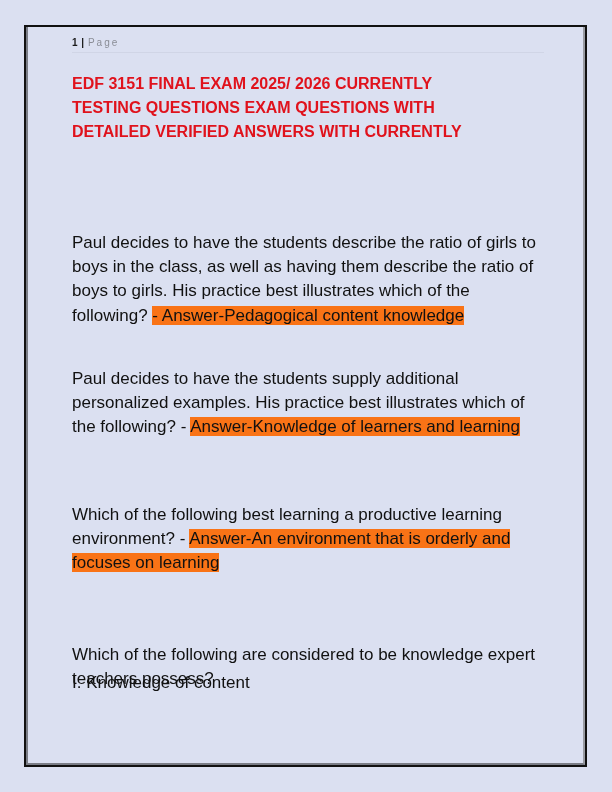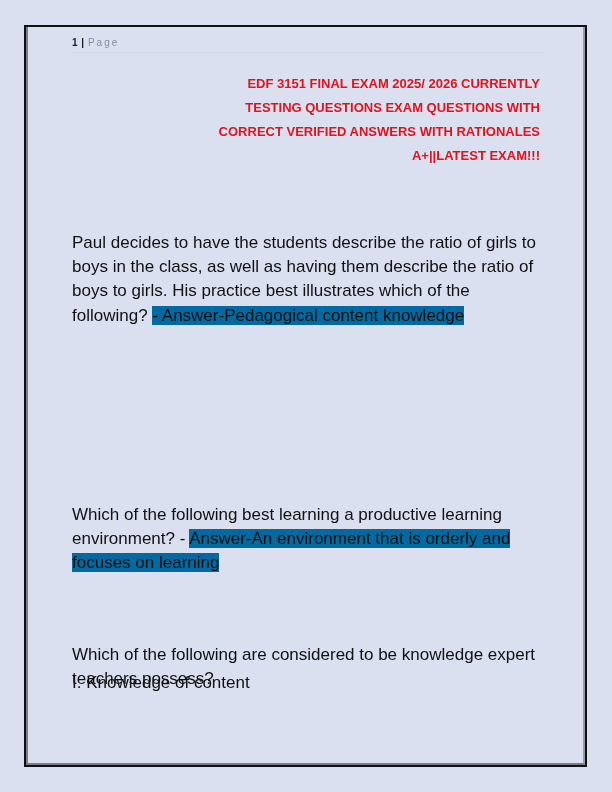--- a/index.html
+++ b/index.html
@@ -58,38 +58,38 @@
     }
     .header .plabel {
       color: #8a8d96;
       letter-spacing: 2px;
     }
     .title {
       position: absolute;
       left: 72px;
       top: 72px;
       width: 468px;
-      text-align: right;
+      text-align: left;
       color: #e0121c;
       font-family: "Liberation Sans", sans-serif;
       font-weight: bold;
-      font-size: 13px;
+      font-size: 16px;
       line-height: 24px;
     }
     .qa {
       position: absolute;
       left: 72px;
       width: 472px;
       font-family: "Liberation Sans", sans-serif;
       font-size: 17px;
       line-height: 24.2px;
       color: #111111;
     }
     .hl {
-      background: #0369a1;
+      background: #f97316;
     }
     .q1 { top: 231px; }
     .q2 { top: 367px; }
     .q3 { top: 503px; }
     .q4 { top: 643px; }
     .item { top: 671px; }
   </style>
 </head>
 <body>
 
@@ -101,28 +101,30 @@
 
   <div class="header">
     <span class="pnum">1</span>
     <span class="sep">|</span>
     <span class="plabel">Page</span>
   </div>
 
   <div class="title">
     <div>EDF 3151 FINAL EXAM 2025/ 2026 CURRENTLY</div>
     <div>TESTING QUESTIONS EXAM QUESTIONS WITH</div>
-    <div>CORRECT VERIFIED ANSWERS WITH RATIONALES</div>
-    <div>A+||LATEST EXAM!!!</div>
+    <div>DETAILED VERIFIED ANSWERS WITH CURRENTLY</div>
   </div>
 
   <div class="qa q1">
     <span>Paul decides to have the students describe the ratio of girls to boys in the class, as well as having them describe the ratio of boys to girls. His practice best illustrates which of the following?</span><span> </span><span class="hl">- Answer-Pedagogical content knowledge</span>
   </div>
 
+  <div class="qa q2">
+    <span>Paul decides to have the students supply additional personalized examples. His practice best illustrates which of the following? -</span><span> </span><span class="hl">Answer-Knowledge of learners and learning</span>
+  </div>
 
   <div class="qa q3">
     <span>Which of the following best learning a productive learning environment? -</span><span> </span><span class="hl">Answer-An environment that is orderly and focuses on learning</span>
   </div>
 
   <div class="qa q4">
     <span>Which of the following are considered to be knowledge expert teachers possess?</span>
   </div>
 
   <div class="qa item">

